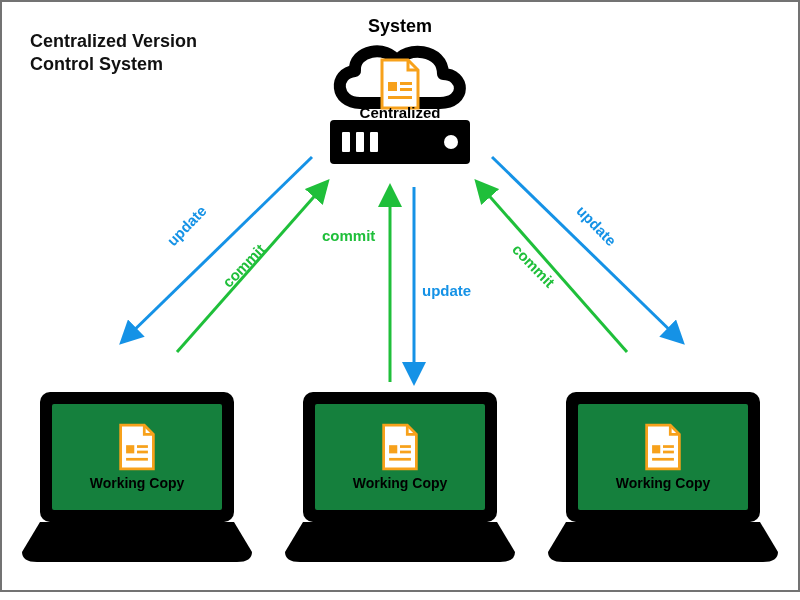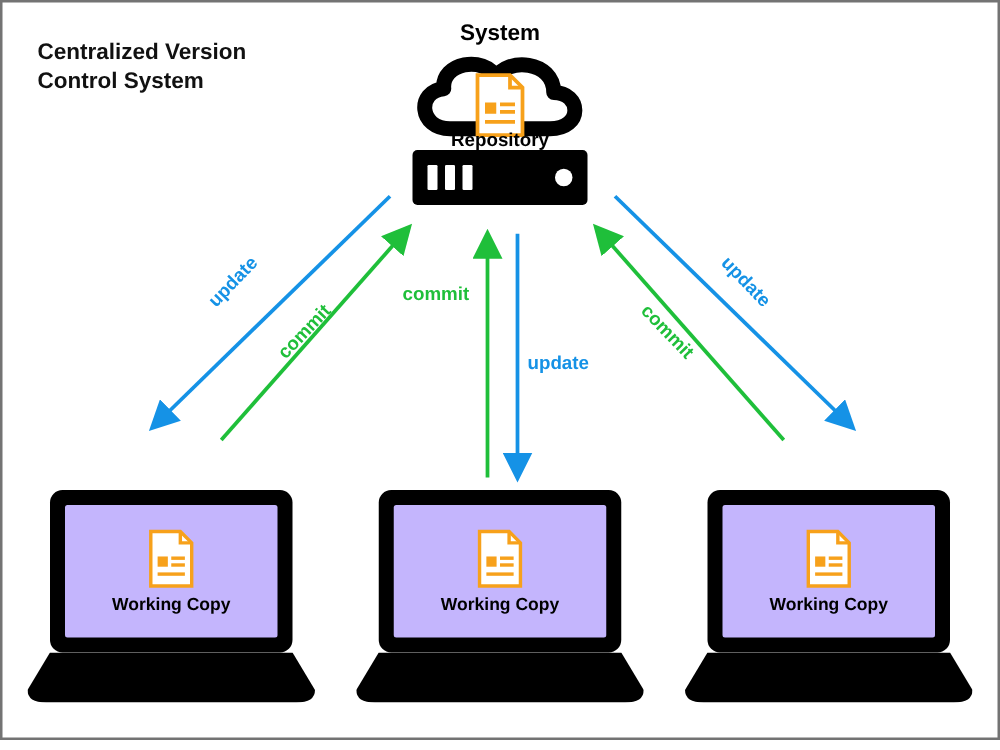--- a/index.html
+++ b/index.html
@@ -118,21 +118,21 @@
     background: #000;
     border-radius: 10px;
     box-sizing: border-box;
   }
   .laptop-inner {
     position: absolute;
     left: 30px;
     top: 12px;
     width: 170px;
     height: 106px;
-    background: #c4b5fd;
+    background: #15803d;
     border-radius: 2px;
     display: flex;
     flex-direction: column;
     align-items: center;
     justify-content: center;
     gap: 2px;
   }
   .laptop-inner .doc { width: 40px; height: 48px; }
   .wc-label {
     font-size: 14px;
@@ -185,21 +185,21 @@
         <path d="M4 2 H30 L40 12 V50 H4 Z" fill="#fff" stroke="#f7a11b" stroke-width="3"></path>
         <path d="M30 2 V12 H40" fill="none" stroke="#f7a11b" stroke-width="3"></path>
         <rect x="10" y="24" width="9" height="9" fill="#f7a11b"></rect>
         <rect x="22" y="24" width="12" height="3" fill="#f7a11b"></rect>
         <rect x="22" y="30" width="12" height="3" fill="#f7a11b"></rect>
         <rect x="10" y="38" width="24" height="3" fill="#f7a11b"></rect>
       </svg>
     </div>
   </div>
 
-  <div class="repo-label">Repository</div>
+  <div class="repo-label">Centralized</div>
 
   <div class="rack">
     <div class="slot"></div>
     <div class="slot"></div>
     <div class="slot"></div>
     <div class="led"></div>
   </div>
 
   <svg class="arrows">
     <defs>

